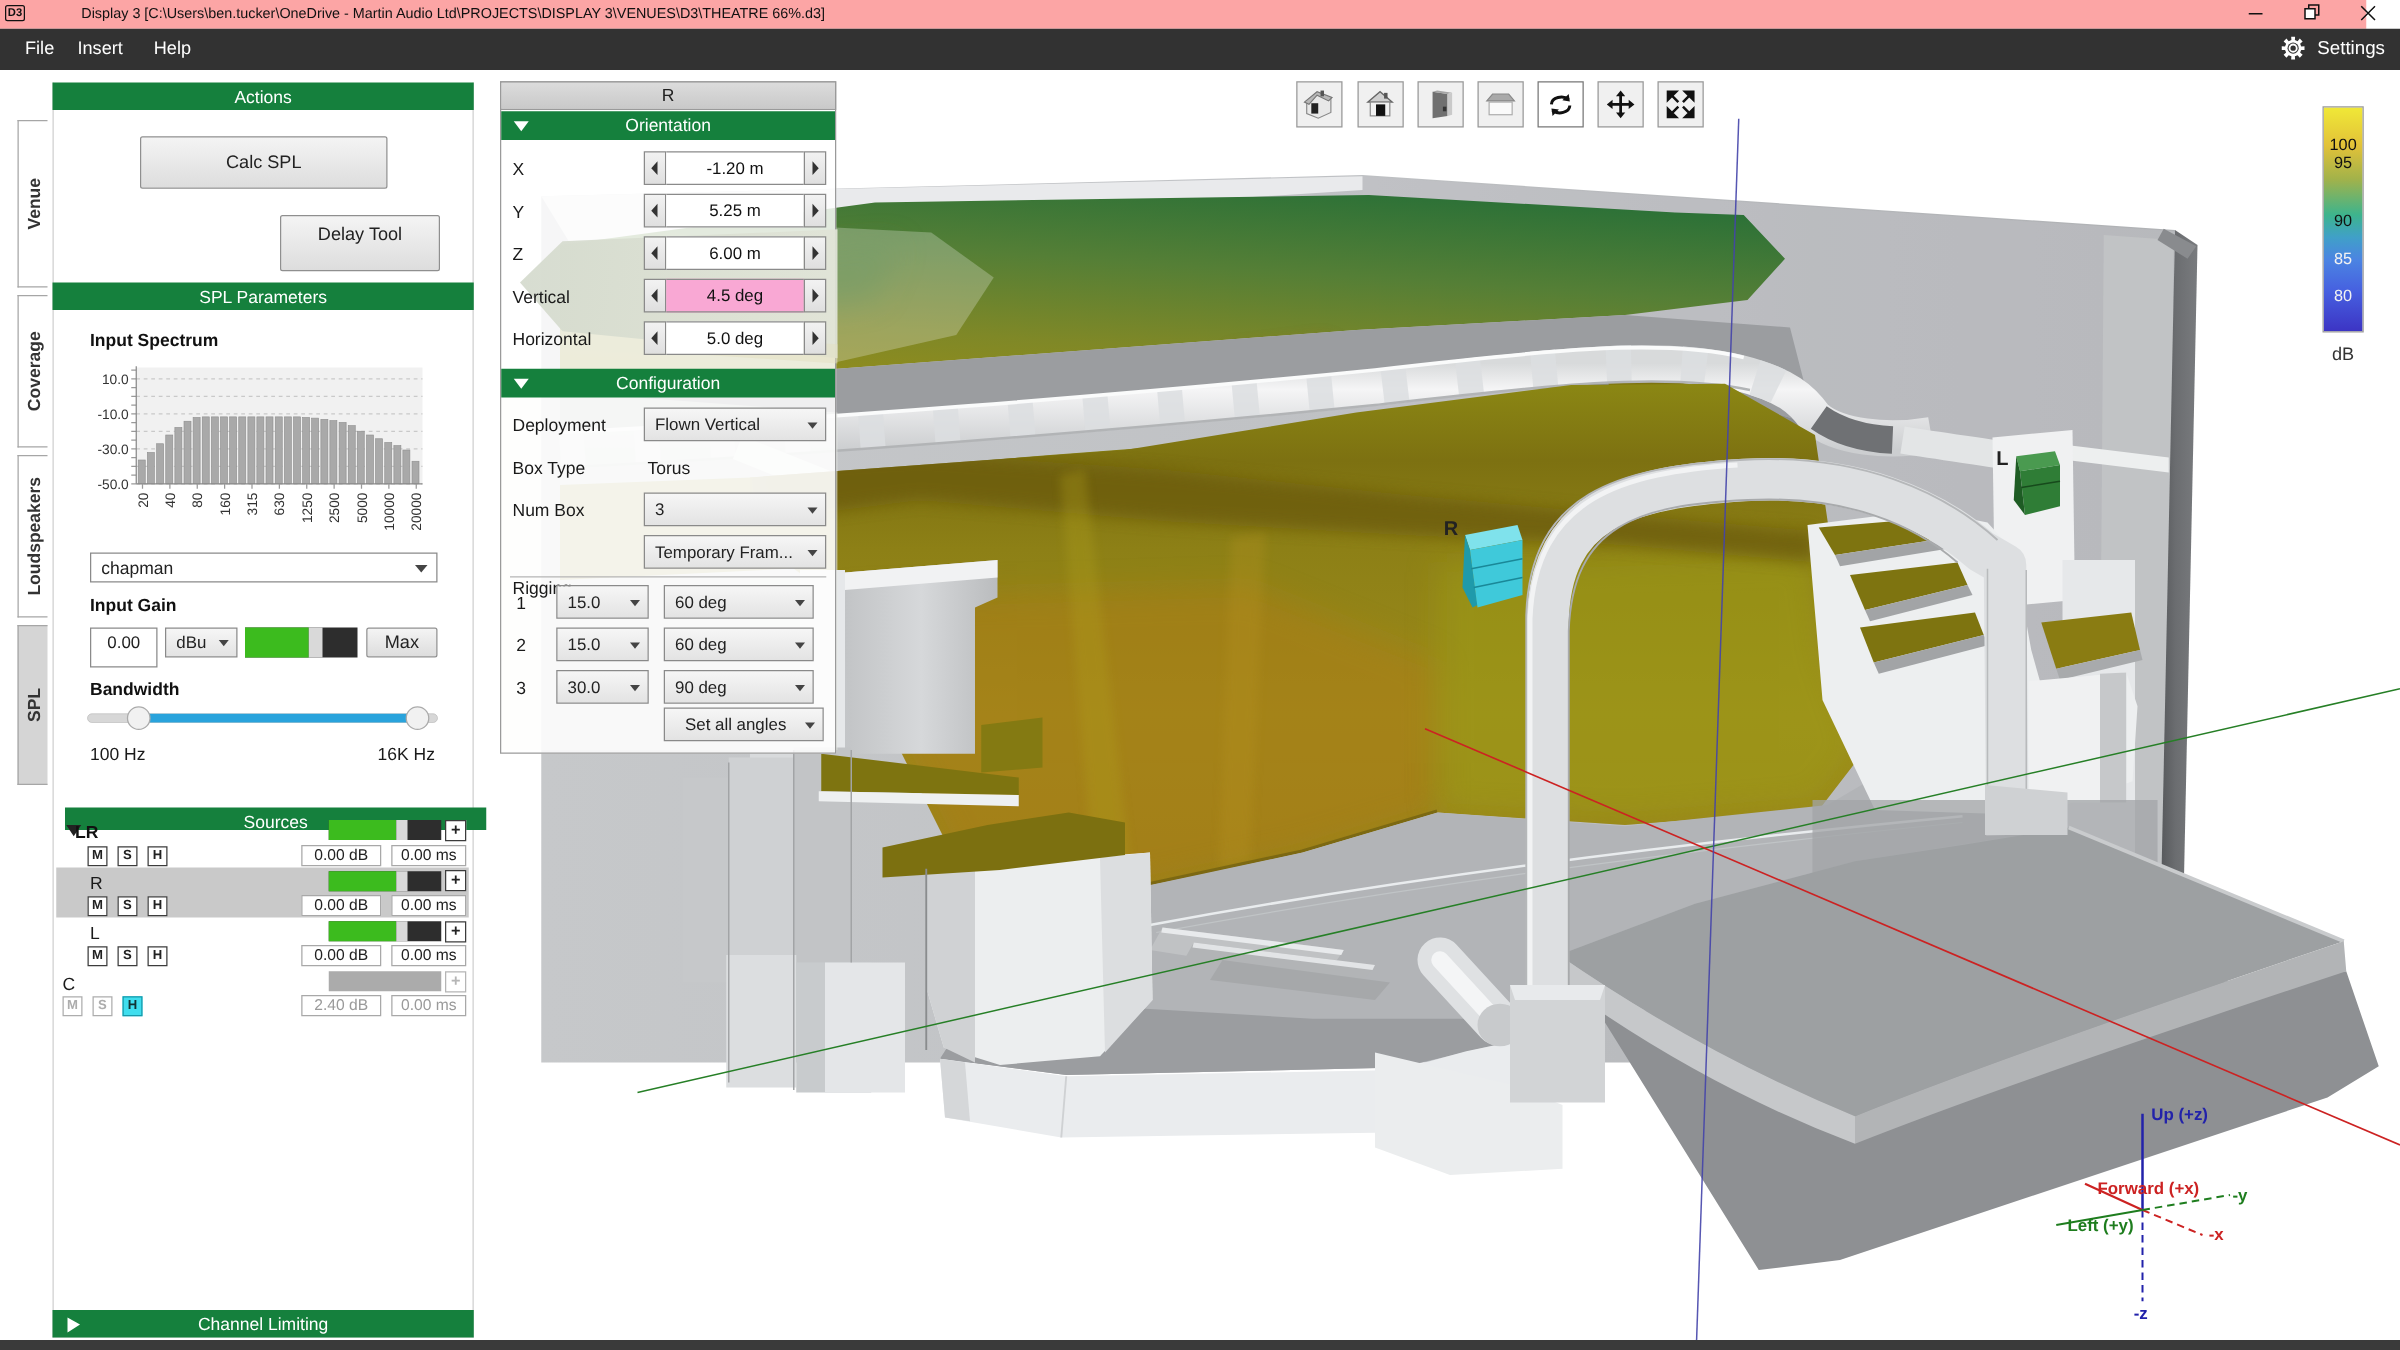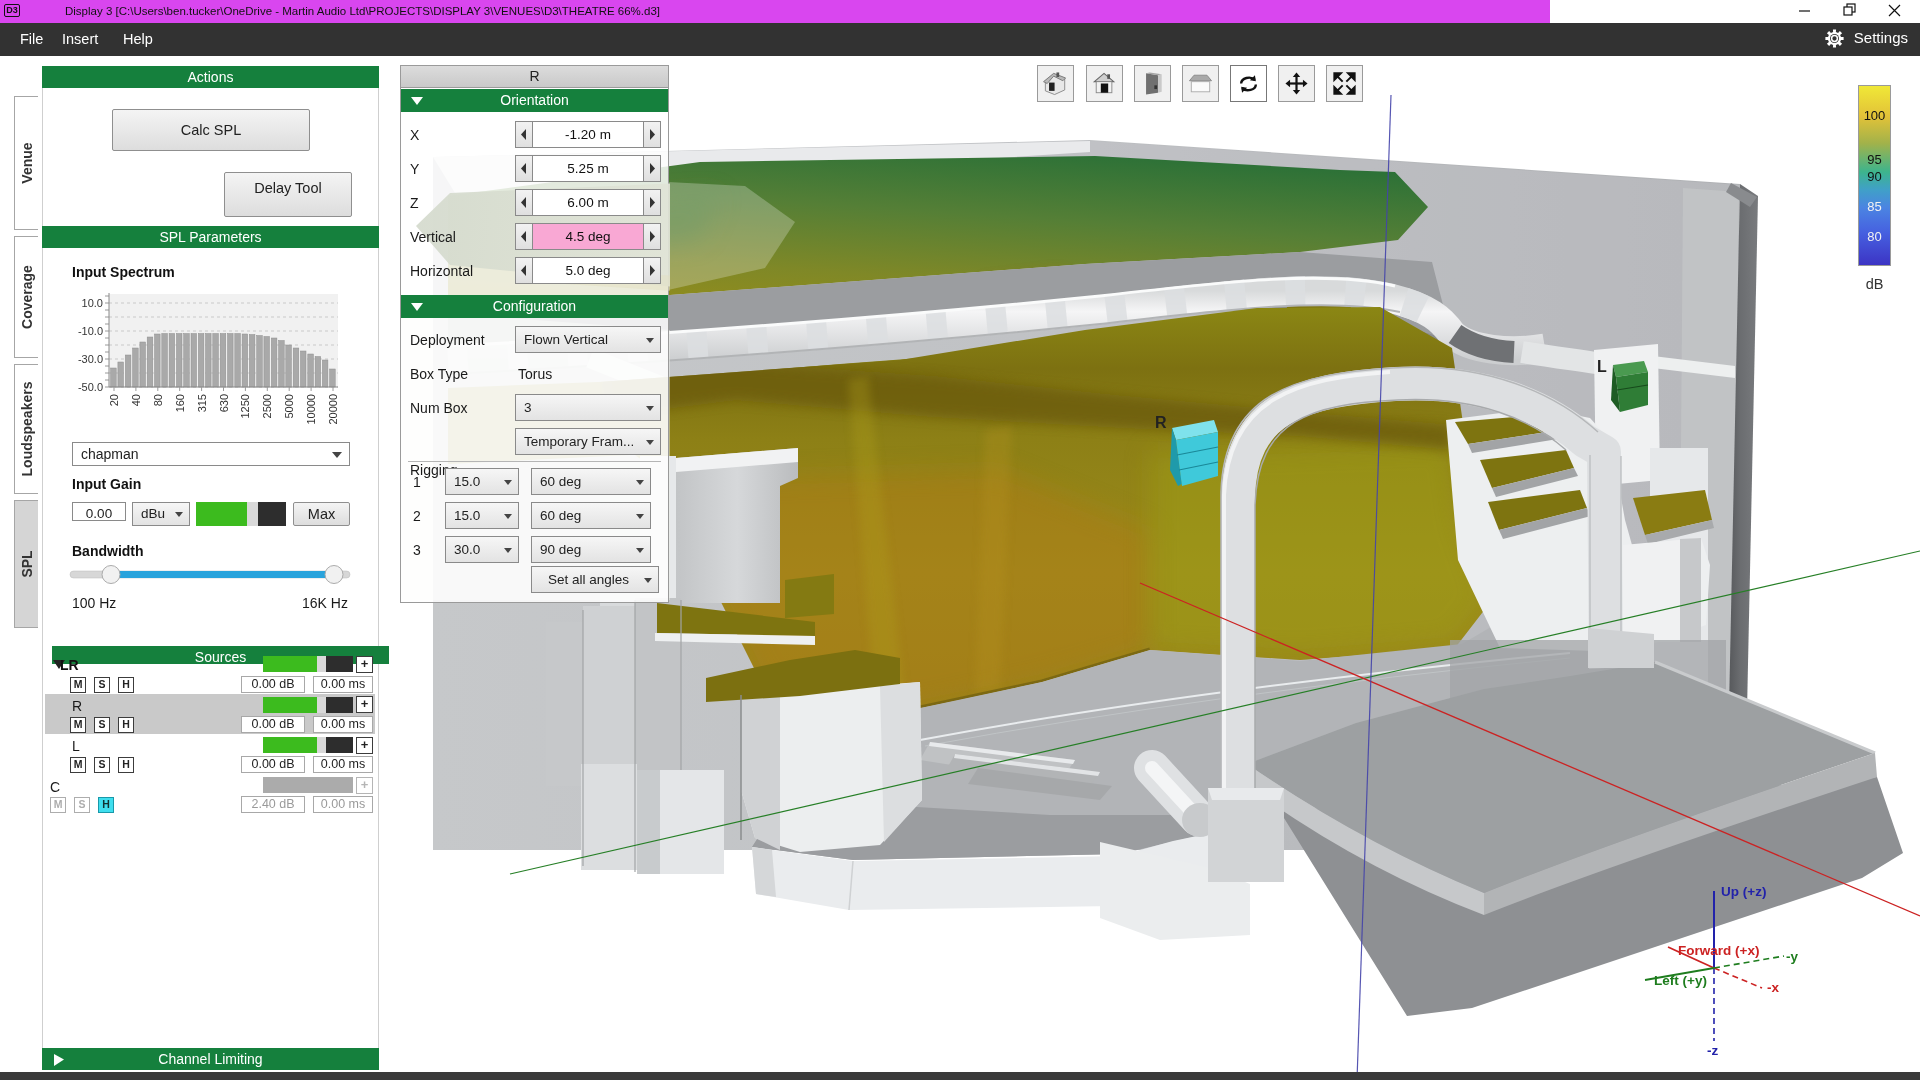--- a/index.html
+++ b/index.html
@@ -1,20 +1,20 @@
 <!DOCTYPE html>
 <html><head>
 <meta charset="utf-8">
 <style>
 * { margin:0; padding:0; box-sizing:border-box; }
 html,body { width:1920px; height:1080px; overflow:hidden; background:#fff;
   font-family:"Liberation Sans", sans-serif; }
 .abs { position:absolute; }
 
-#titlebar { position:absolute; left:0; top:0; width:1550px; height:23px; background:#d946ef; }
+#titlebar { position:absolute; left:0; top:0; width:1893px; height:23px; background:#fca5a5; }
 #titlebar .ttext { position:absolute; left:24px; top:5px; font-size:11.5px; color:#111; letter-spacing:0px;padding-left:41px; }
 #d3badge { position:absolute; left:4px; top:4px; width:16px; height:13px; border:1.6px solid #111; border-radius:2px; font-size:9px; font-weight:bold; color:#111; text-align:center; line-height:11px; }
 #menubar { position:absolute; left:0; top:23px; width:1920px; height:33px; background:#323232; color:#fff; }
 #menubar .mi { position:absolute; top:8px; font-size:14.5px; color:#fff; }
 #settings { position:absolute; right:12px; top:5px; color:#fff; font-size:15px; }
 #botbar { position:absolute; left:0; top:1072px; width:1920px; height:8px; background:#3a3a3a; }
 
 .vtab { position:absolute; left:14px; width:24px; background:#fff; border:1px solid #a6a6a6; border-right:none; }
 .vtab span { position:absolute; left:50%; top:50%; transform:translate(-50%,-50%) rotate(-90deg); white-space:nowrap; font-size:14px; font-weight:bold; color:#333; }
 
@@ -376,21 +376,21 @@
     <line x1="229.2" y1="97" x2="229.2" y2="101" stroke="#9a9a9a"></line>
     <text x="233.2" y="104" font-size="11" fill="#333" text-anchor="end" transform="rotate(-90 233.2 104)" font-family="Liberation Sans">5000</text>
     <line x1="251.1" y1="97" x2="251.1" y2="101" stroke="#9a9a9a"></line>
     <text x="255.1" y="104" font-size="11" fill="#333" text-anchor="end" transform="rotate(-90 255.1 104)" font-family="Liberation Sans">10000</text>
     <line x1="273" y1="97" x2="273" y2="101" stroke="#9a9a9a"></line>
     <text x="277" y="104" font-size="11" fill="#333" text-anchor="end" transform="rotate(-90 277 104)" font-family="Liberation Sans">20000</text>
   </svg>
 <div class="field" style="left:72px;top:442px;width:278px;height:24px;text-align:left;padding-left:8px;line-height:22px;font-size:14px;">chapman</div>
 <div class="abs" style="left:332px;top:452px;width:0;height:0;border-left:5px solid transparent;border-right:5px solid transparent;border-top:6px solid #444;"></div>
 <div class="blbl" style="left:72px;top:476px;">Input Gain</div>
-<div class="field" style="left:72px;top:502px;width:54px;height:19px;line-height:22px;">0.00</div>
+<div class="field" style="left:72px;top:502px;width:54px;height:32px;line-height:22px;">0.00</div>
 <div class="dd" style="left:132px;top:502px;width:58px;height:24px;line-height:22px;padding-left:8px;">dBu<div class="arr"></div></div>
 <div class="abs" style="left:196px;top:502px;width:90px;height:24px;background:#2d2d2d;">
   <div class="abs" style="left:0;top:0;width:51px;height:24px;background:#3cbb1e;"></div>
   <div class="abs" style="left:51px;top:0;width:11px;height:24px;background:#d9d9d9;"></div>
 </div>
 <div class="btn" style="left:293px;top:502px;width:57px;height:24px;line-height:22px;">Max</div>
 <div class="blbl" style="left:72px;top:543px;">Bandwidth</div>
 <svg class="abs" style="left:66px;top:560px" width="290" height="30">
   <rect x="4" y="11" width="280" height="7" rx="3.5" fill="#d7d7d7" stroke="#b9b9b9" stroke-width="0.5"></rect>
   <rect x="45" y="11" width="223" height="7" fill="#29a3dc"></rect>
@@ -578,17 +578,17 @@
     <div class="tbtn" style="left:1326px;"><svg width="35" height="35" viewBox="0 0 38 38">
         <path d="M8 8 L15 8 L8 15 Z M8 8 L17 17" fill="#111" stroke="#111" stroke-width="2.2"></path>
         <path d="M30 8 L23 8 L30 15 Z M30 8 L21 17" fill="#111" stroke="#111" stroke-width="2.2"></path>
         <path d="M8 30 L8 23 L15 30 Z M8 30 L17 21" fill="#111" stroke="#111" stroke-width="2.2"></path>
         <path d="M30 30 L30 23 L23 30 Z M30 30 L21 21" fill="#111" stroke="#111" stroke-width="2.2"></path>
       </svg></div>
   </div>
 
 <div class="abs" style="left:1858px;top:85px;width:33px;height:181px;border:1px solid #9a9a9a;background:linear-gradient(#f0e837 0%,#e2c238 17%,#a2b24a 32%,#3db48d 48%,#40a0c8 58%,#4b84e2 68%,#4660e0 82%,#3c34c4 100%);"></div>
 <div class="abs" style="left:1858px;top:108px;width:33px;text-align:center;font-size:13px;color:#111;">100</div>
-<div class="abs" style="left:1858px;top:152px;width:33px;text-align:center;font-size:13px;color:#111;">95</div>
+<div class="abs" style="left:1858px;top:122px;width:33px;text-align:center;font-size:13px;color:#111;">95</div>
 <div class="abs" style="left:1858px;top:169px;width:33px;text-align:center;font-size:13px;color:#111;">90</div>
 <div class="abs" style="left:1858px;top:199px;width:33px;text-align:center;font-size:13px;color:#f2f2f2;">85</div>
 <div class="abs" style="left:1858px;top:229px;width:33px;text-align:center;font-size:13px;color:#f2f2f2;">80</div>
 <div class="abs" style="left:1858px;top:276px;width:33px;text-align:center;font-size:14.5px;color:#333;">dB</div>
 
 </body></html>

